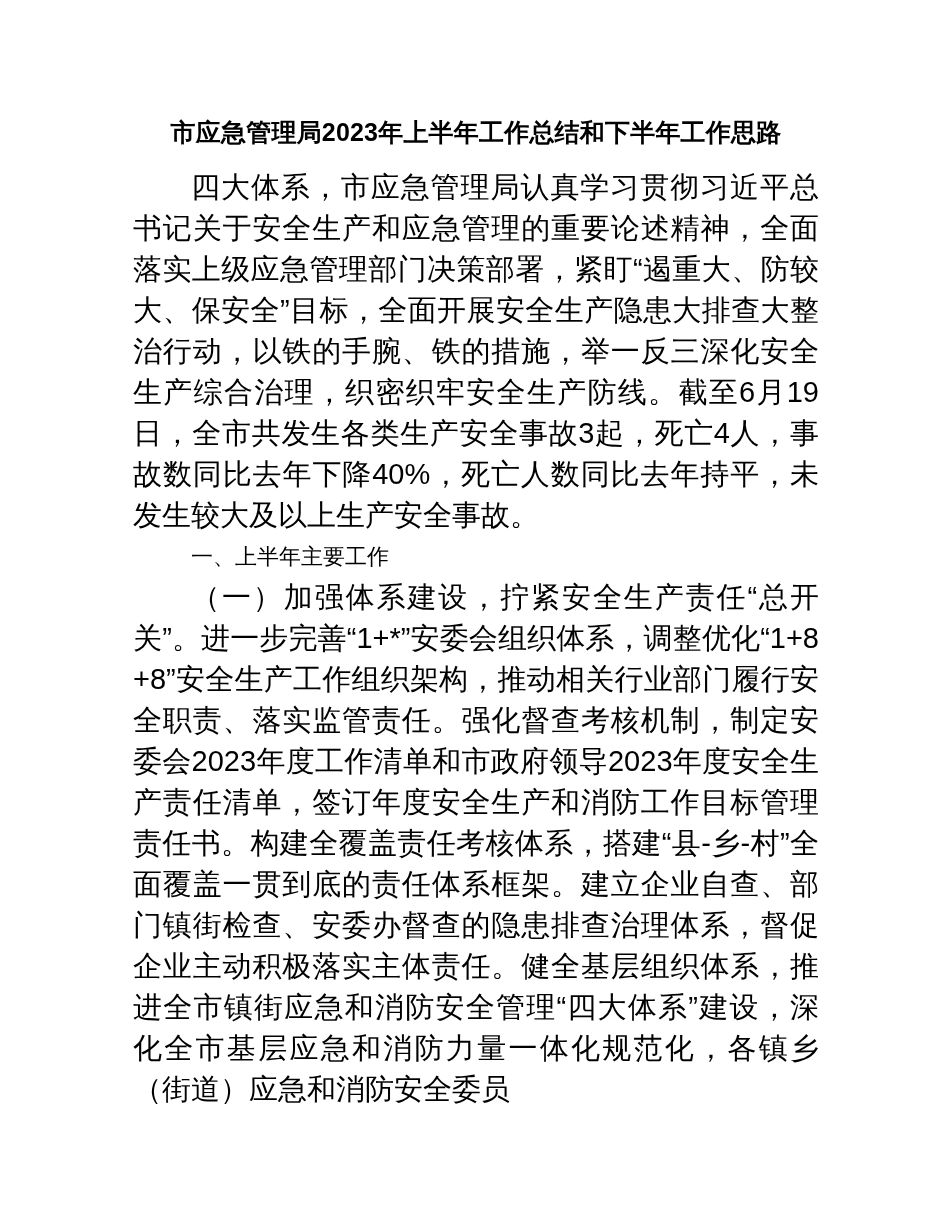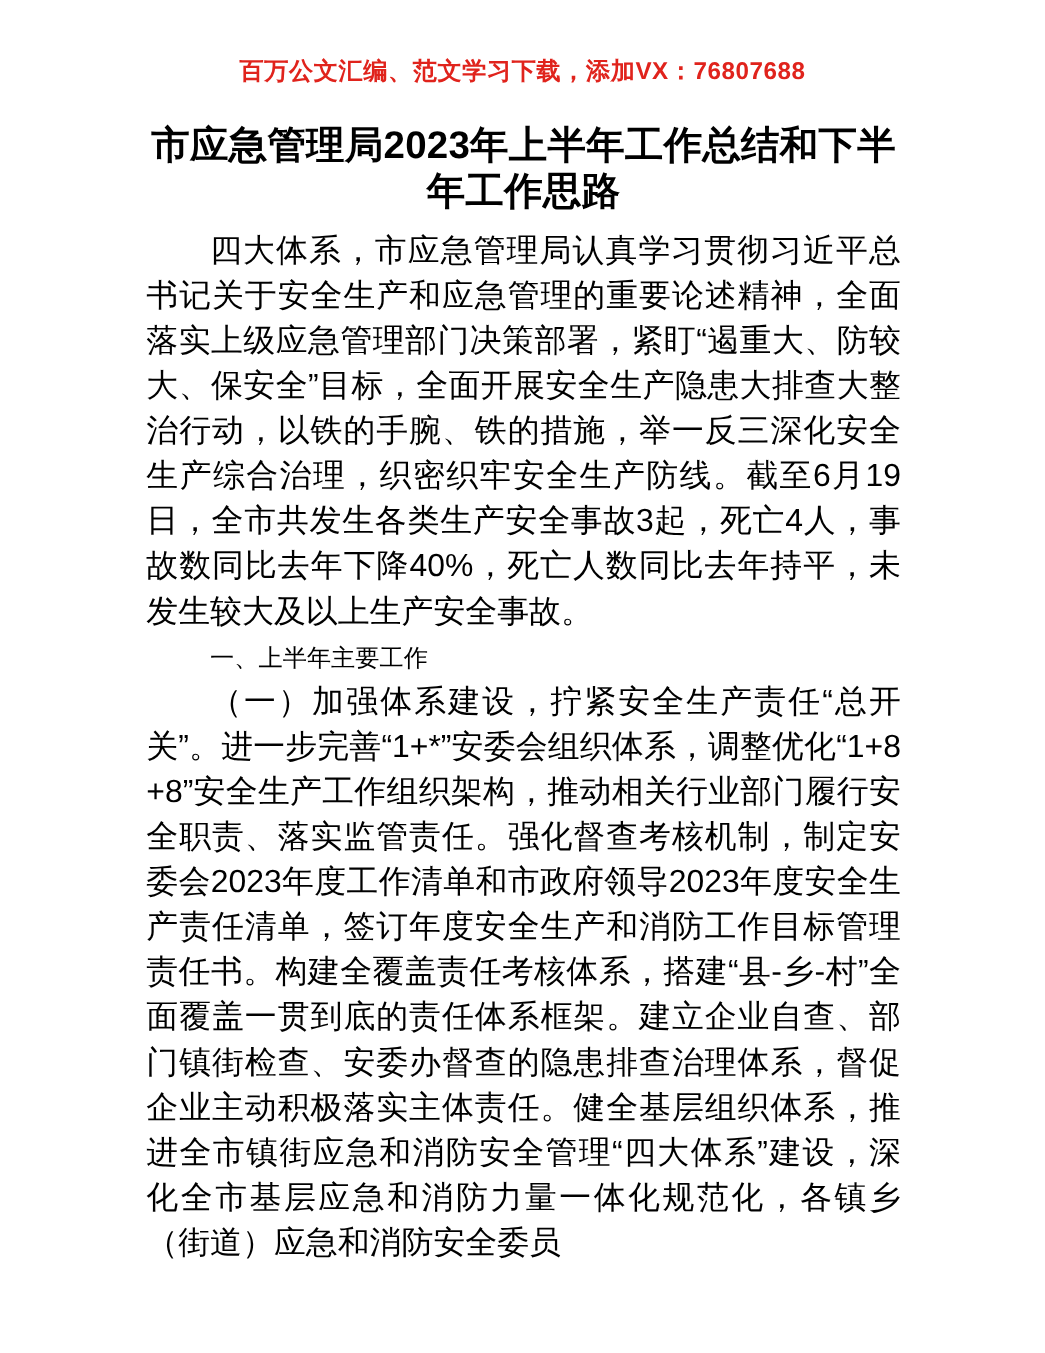--- a/index.html
+++ b/index.html
@@ -34,21 +34,21 @@
     white-space: nowrap;
   }
   
   .doc {
     position: absolute;
     left: 133px;
     top: 112px;
     width: 686px;
   }
   .doc-title {
-    font-size: 35px;
+    font-size: 25px;
     font-weight: 700;
     line-height: 41px;
     text-align: center;
     color: #000000;
     margin: 0 0 14px 0;
     letter-spacing: 0.2px;
   }
   p.para {
     font-size: 29px;
     line-height: 41px;
@@ -68,21 +68,20 @@
     margin: 0;
     text-indent: 58px;
     text-align: left;
   }
 </style>
 </head>
 <body>
 
 <div class="page" style="background: rgb(255, 255, 255);">
 
-  <div class="watermark" style="color: rgb(224, 35, 28);">百万公文汇编、范文学习下载，添加VX：76807688</div>
 
   <div class="doc">
 
     <h1 class="doc-title">市应急管理局2023年上半年工作总结和下半年工作思路</h1>
 
     <p class="para">四大体系，市应急管理局认真学习贯彻习近平总书记关于安全生产和应急管理的重要论述精神，全面落实上级应急管理部门决策部署，紧盯“遏重大、防较大、保安全”目标，全面开展安全生产隐患大排查大整治行动，以铁的手腕、铁的措施，举一反三深化安全生产综合治理，织密织牢安全生产防线。截至6月19日，全市共发生各类生产安全事故3起，死亡4人，事故数同比去年下降40%，死亡人数同比去年持平，未发生较大及以上生产安全事故。</p>
 
     <p class="section-head">一、上半年主要工作</p>
 
     <p class="para">（一）加强体系建设，拧紧安全生产责任“总开关”。进一步完善“1+*”安委会组织体系，调整优化“1+8+8”安全生产工作组织架构，推动相关行业部门履行安全职责、落实监管责任。强化督查考核机制，制定安委会2023年度工作清单和市政府领导2023年度安全生产责任清单，签订年度安全生产和消防工作目标管理责任书。构建全覆盖责任考核体系，搭建“县-乡-村”全面覆盖一贯到底的责任体系框架。建立企业自查、部门镇街检查、安委办督查的隐患排查治理体系，督促企业主动积极落实主体责任。健全基层组织体系，推进全市镇街应急和消防安全管理“四大体系”建设，深化全市基层应急和消防力量一体化规范化，各镇乡（街道）应急和消防安全委员</p>

